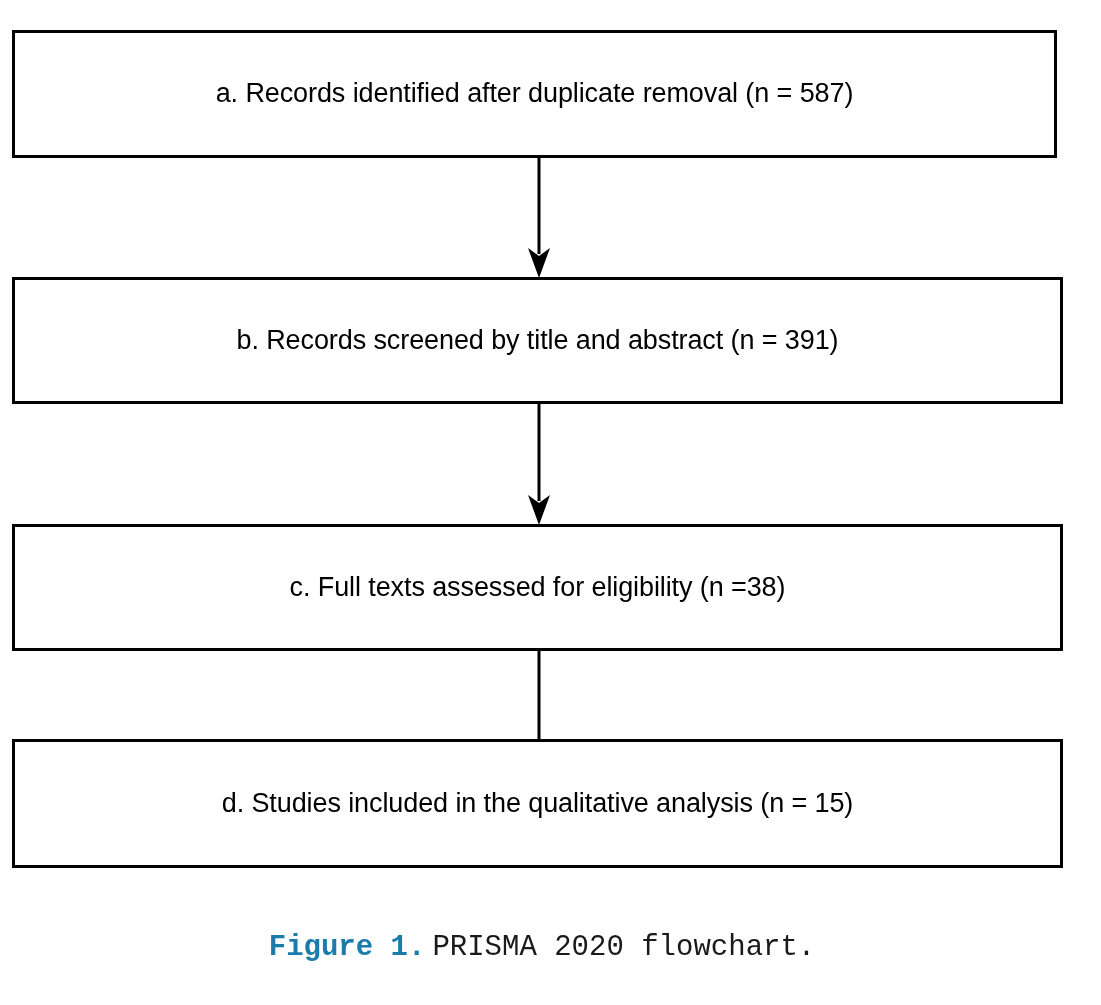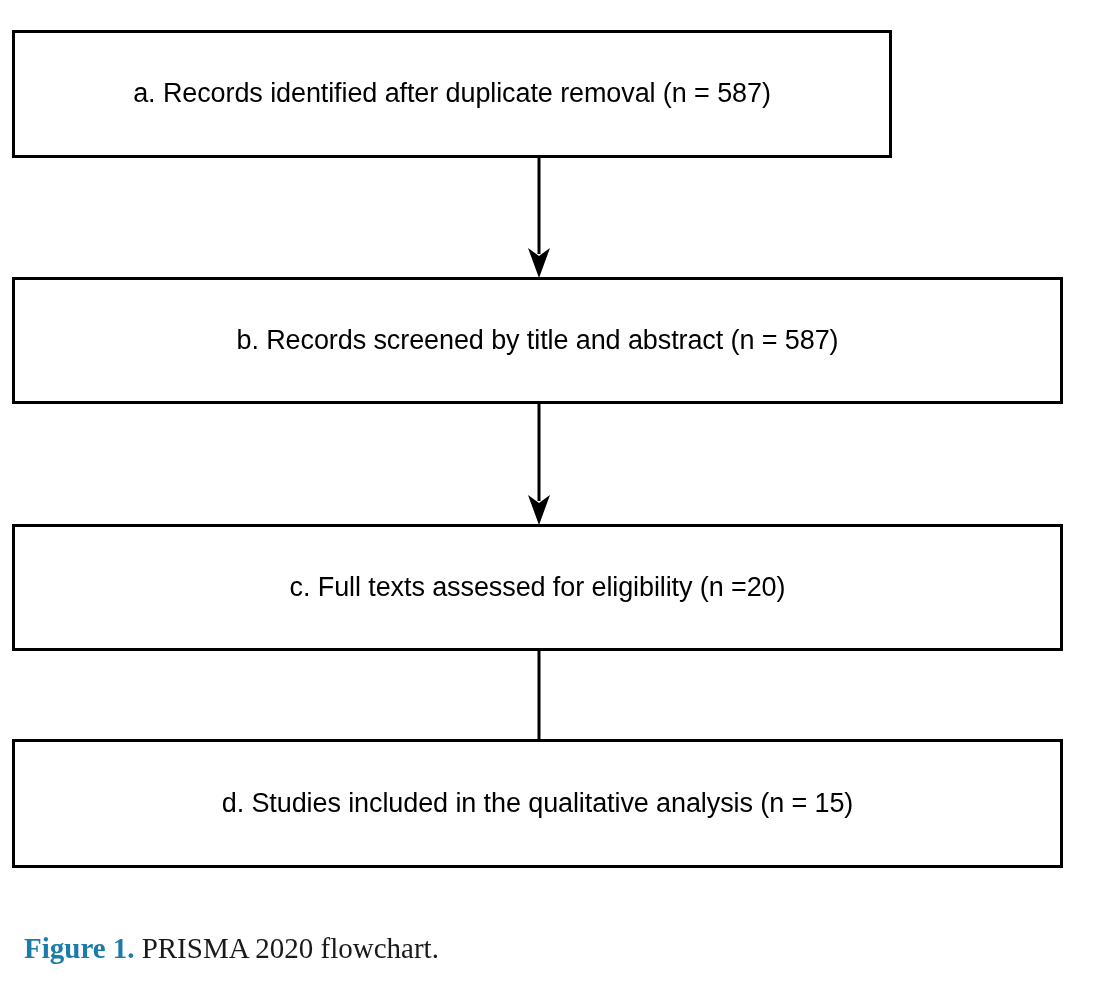--- a/index.html
+++ b/index.html
@@ -39,21 +39,21 @@
     font-family: "Liberation Sans", sans-serif;
     font-size: 27px;
     font-weight: 400;
     color: #000000;
     letter-spacing: -0.1px;
     line-height: 1.15;
     text-align: center;
     white-space: nowrap;
   }
 
-  #box-a { left: 12px;  top: 30px;  width: 880px; height: 128px; }
+  #box-a { left: 12px;  top: 30px;  width: 1045px; height: 128px; }
   #box-b { left: 12px;  top: 277px; width: 1051px; height: 127px; }
   #box-c { left: 12px;  top: 524px; width: 1051px; height: 127px; }
   #box-d { left: 12px;  top: 739px; width: 1051px; height: 129px; }
 
   
   .connector {
     position: absolute;
     left: 523px;
     width: 32px;
   }
@@ -63,28 +63,29 @@
     height: 100%;
     overflow: visible;
   }
   #connector-a-b { top: 158px; height: 120px; }
   #connector-b-c { top: 404px; height: 121px; }
   #connector-c-d { top: 651px; height: 121px; }
 
   
   #figure-caption {
     position: absolute;
-    left: 24px;
+    left: 7px;
     top: 928px;
     width: 1070px;
-    font-family: Liberation Serif, serif;
+    font-family: Liberation Mono, monospace;
     font-size: 29px;
     line-height: 40px;
     color: #000000;
     white-space: nowrap;
+    text-align: center;
   }
   #figure-caption .caption-label {
     font-weight: 700;
     color: #1b7cab;
   }
   #figure-caption .caption-text {
     font-weight: 400;
     color: #1a1a1a;
     margin-left: 7px;
   }
@@ -99,32 +100,32 @@
   </div>
 
   <div class="connector" id="connector-a-b">
     <svg viewBox="0 0 32 120" preserveAspectRatio="none" aria-hidden="true">
       <line x1="16" y1="0" x2="16" y2="96" stroke="#000000" stroke-width="3"></line>
       <path d="M 16 120 L 5 90 L 16 98 L 27 90 Z" fill="#000000"></path>
     </svg>
   </div>
 
   <div class="flow-box" id="box-b">
-    <span class="flow-box-label">b. Records screened by title and abstract (n = 587)</span>
+    <span class="flow-box-label">b. Records screened by title and abstract (n = 391)</span>
   </div>
 
   <div class="connector" id="connector-b-c">
     <svg viewBox="0 0 32 121" preserveAspectRatio="none" aria-hidden="true">
       <line x1="16" y1="0" x2="16" y2="97" stroke="#000000" stroke-width="3"></line>
       <path d="M 16 121 L 5 91 L 16 99 L 27 91 Z" fill="#000000"></path>
     </svg>
   </div>
 
   <div class="flow-box" id="box-c">
-    <span class="flow-box-label">c. Full texts assessed for eligibility (n =20)</span>
+    <span class="flow-box-label">c. Full texts assessed for eligibility (n =38)</span>
   </div>
 
   <div class="connector" id="connector-c-d">
     <svg viewBox="0 0 32 121" preserveAspectRatio="none" aria-hidden="true">
       <line x1="16" y1="0" x2="16" y2="97" stroke="#000000" stroke-width="3"></line>
       <path d="M 16 121 L 5 91 L 16 99 L 27 91 Z" fill="#000000"></path>
     </svg>
   </div>
 
   <div class="flow-box" id="box-d">

